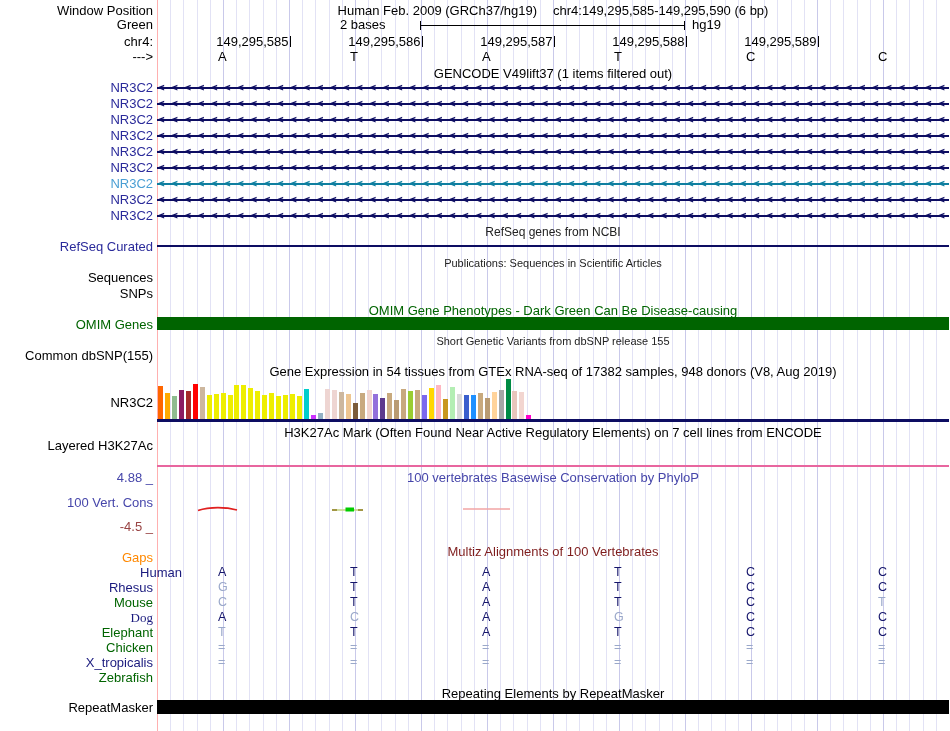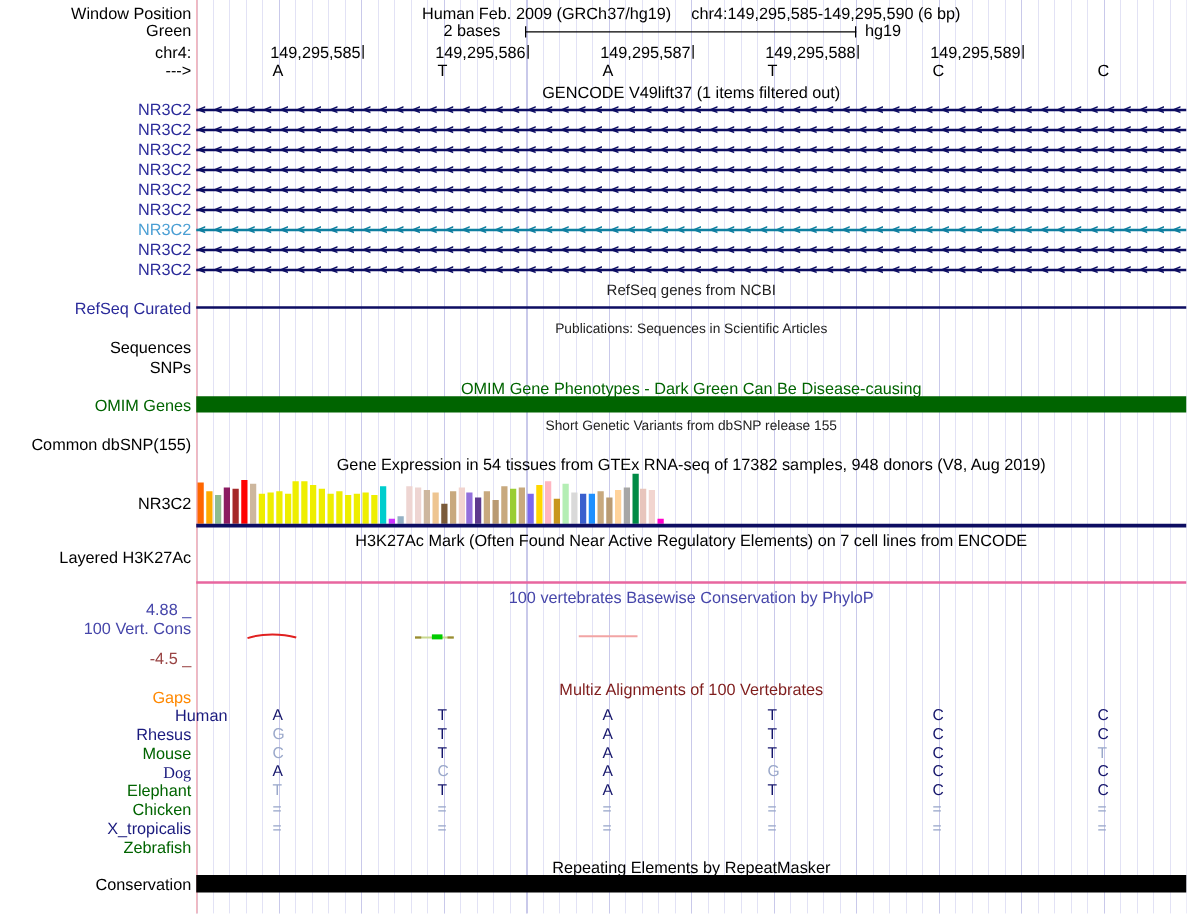--- a/index.html
+++ b/index.html
@@ -37,21 +37,21 @@
   <div class="abs grid-layer"></div>
   <div class="abs" style="left:156.5px;top:0;width:1.5px;height:731px;background:#ffb0b0;"></div>
 
   <div class="abs lab rlab" style="top:4px">Window Position</div>
   <div class="abs lab ctr hdrflex" style="top:4px">
     <span>Human Feb. 2009 (GRCh37/hg19)</span>
     <span>chr4:149,295,585-149,295,590 (6 bp)</span>
   </div>
 
   <div class="abs lab rlab" style="top:18px">Green</div>
-  <div class="abs lab" style="left:340px;top:18px;width:75px;text-align:center">2 bases</div>
+  <div class="abs lab" style="left:340px;top:18px;width:75px;text-align:left">2 bases</div>
   <div class="abs" style="left:420px;top:24.6px;width:265px;height:1.3px;background:#000"></div>
   <div class="abs" style="left:420px;top:20.5px;width:1.3px;height:9.5px;background:#000"></div>
   <div class="abs" style="left:684px;top:20.5px;width:1.3px;height:9.5px;background:#000"></div>
   <div class="abs lab" style="left:692px;top:18px">hg19</div>
 
   <div class="abs lab rlab" style="top:35px">chr4:</div>
   <div id="coords">
       <div class="abs lab" style="left: 193.5px; top: 35px; width: 95px; text-align: right;">149,295,585</div>
       <div class="abs " style="left: 289.5px; top: 36px; width: 1.3px; height: 11px; background: rgb(0, 0, 0);"></div>
       <div class="abs lab" style="left: 325.5px; top: 35px; width: 95px; text-align: right;">149,295,586</div>
@@ -195,21 +195,21 @@
       <div class="abs bar" style="left: 512.45px; top: 391px; width: 5px; height: 28px; background: rgb(232, 197, 188);"></div>
       <div class="abs bar" style="left: 519.4px; top: 392px; width: 5px; height: 27px; background: rgb(242, 213, 208);"></div>
       <div class="abs bar" style="left: 526.35px; top: 415px; width: 5px; height: 4px; background: rgb(255, 0, 204);"></div>
     </div>
   <div class="abs" style="left:157px;top:419px;width:792px;height:2.5px;background:#0d0d62"></div>
 
   <div class="abs lab ctr" style="top:426px">H3K27Ac Mark (Often Found Near Active Regulatory Elements) on 7 cell lines from ENCODE</div>
   <div class="abs lab rlab" style="top:439px">Layered H3K27Ac</div>
   <div class="abs" style="left:157px;top:464.5px;width:792px;height:2px;background:#e8669f"></div>
 
-  <div class="abs lab rlab" style="top:481px;color:#4646aa">4.88 _</div>
+  <div class="abs lab rlab" style="top:471px;color:#4646aa">4.88 _</div>
   <div class="abs lab ctr" style="top:471px;color:#4646aa">100 vertebrates Basewise Conservation by PhyloP</div>
   <div class="abs lab rlab" style="top:496px;color:#4646aa">100 Vert. Cons</div>
   <div class="abs lab rlab" style="top:520px;color:#994444">-4.5 _</div>
   <svg id="cons-marks" class="abs" style="left:0;top:0;width:950px;height:731px;pointer-events:none" viewBox="0 0 950 731">
       <path d="M198,510.5 C210,506.5 226,507 237,510" stroke="#e02020" fill="none" stroke-width="1.6"></path>
       <line x1="332" x2="363" y1="510" y2="510" stroke="#c9d98f" stroke-width="1.7"></line>
       <line x1="332" x2="337" y1="510" y2="510" stroke="#9a8a33" stroke-width="1.7"></line>
       <line x1="358" x2="363" y1="510" y2="510" stroke="#9a8a33" stroke-width="1.7"></line>
       <rect x="345.5" y="507.5" width="8.5" height="4" fill="#00cc00"></rect>
       <line x1="463" x2="510" y1="509" y2="509" stroke="#f2a4a4" stroke-width="1.7"></line>
@@ -264,15 +264,15 @@
       <div class="abs mz" style="left: 218px; top: 656px; color: rgb(154, 168, 202);">=</div>
       <div class="abs mz" style="left: 350px; top: 656px; color: rgb(154, 168, 202);">=</div>
       <div class="abs mz" style="left: 482px; top: 656px; color: rgb(154, 168, 202);">=</div>
       <div class="abs mz" style="left: 614px; top: 656px; color: rgb(154, 168, 202);">=</div>
       <div class="abs mz" style="left: 746px; top: 656px; color: rgb(154, 168, 202);">=</div>
       <div class="abs mz" style="left: 878px; top: 656px; color: rgb(154, 168, 202);">=</div>
       <div class="abs lab rlab" style="top: 671px; color: rgb(0, 100, 0);">Zebrafish</div>
     </div>
 
   <div class="abs lab ctr" style="top:687px">Repeating Elements by RepeatMasker</div>
-  <div class="abs lab rlab" style="top:701px">Conservation</div>
+  <div class="abs lab rlab" style="top:701px">RepeatMasker</div>
   <div class="abs" style="left:157px;top:700px;width:792px;height:14px;background:#000"></div>
 </div>
 
 </body></html>

